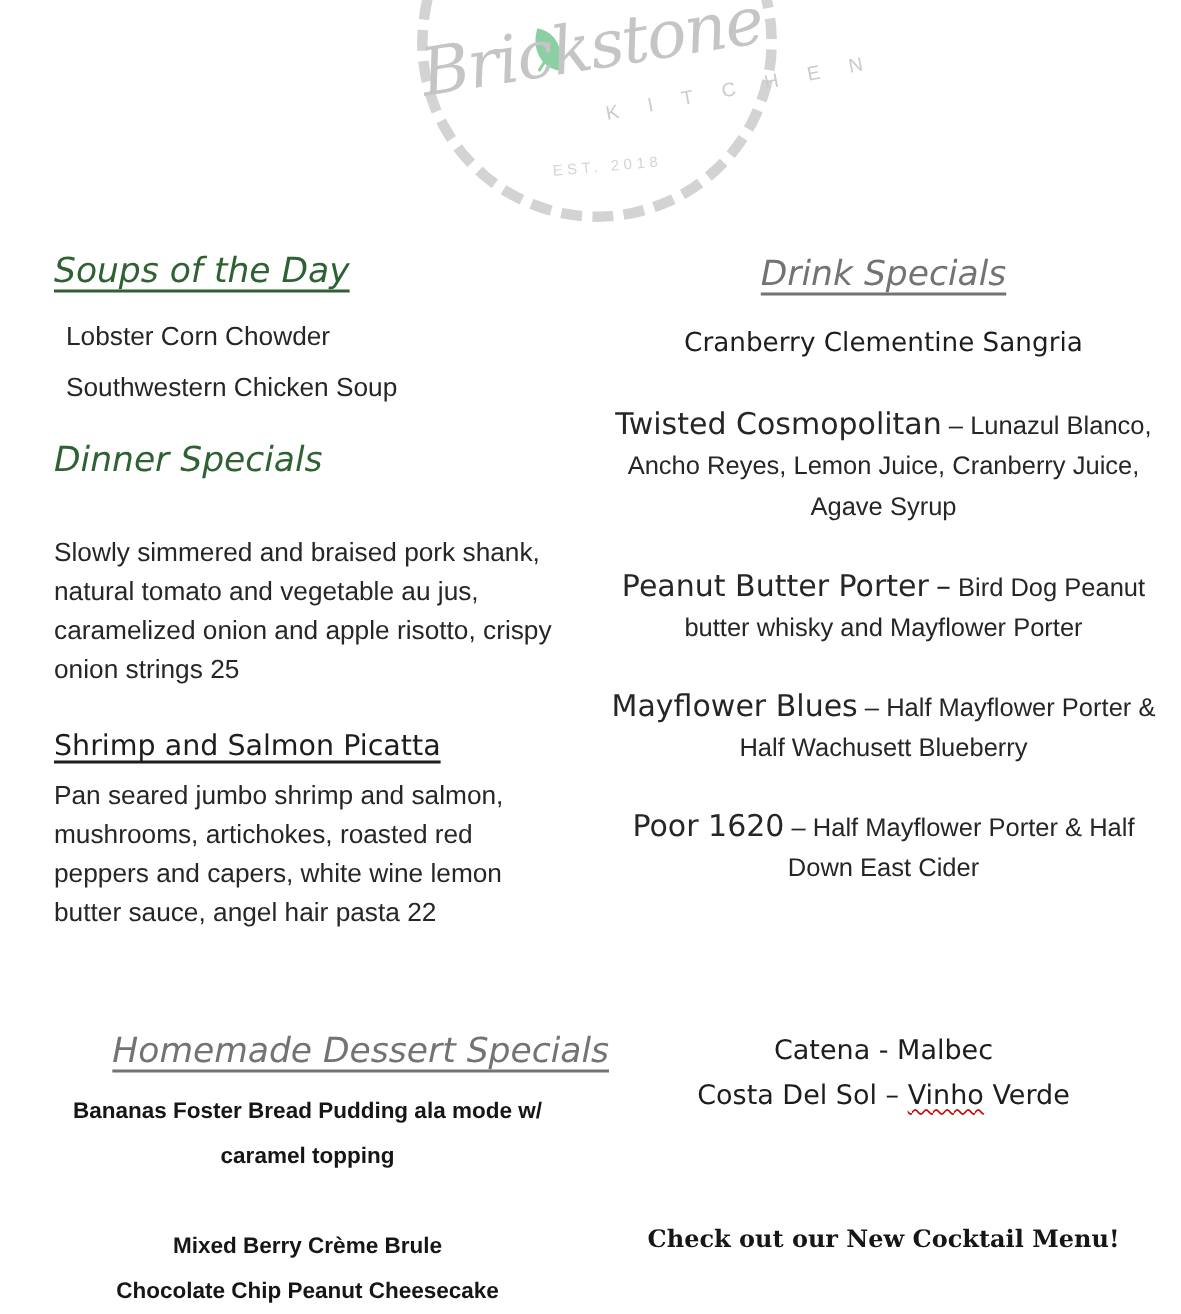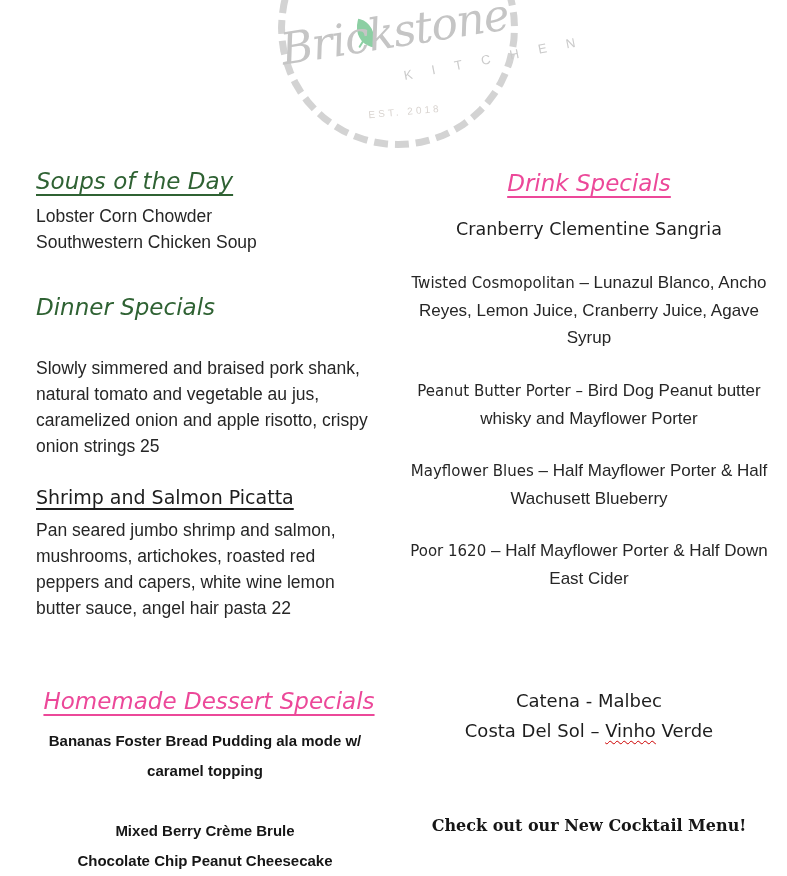--- a/index.html
+++ b/index.html
@@ -59,32 +59,32 @@
     position:absolute;
     font-family:"DejaVu Sans",sans-serif;
     font-size:19px;color:#1d1d1d;
     text-decoration:underline;text-decoration-thickness:1.5px;text-underline-offset:4px;
     white-space:nowrap;
   }
   .body-text{
     position:absolute;
     font-size:17.5px;line-height:26px;color:#262626;
   }
-  .body-text p{margin:0;}
+  .body-text p{margin:8px;}
   
   .rc{position:absolute;left:405px;width:368px;text-align:center;}
   .rc-title{left:405px;width:368px;text-align:center;position:absolute;}
   .rc-title span{
     font-family:"DejaVu Sans",sans-serif;font-style:italic;
-    font-size:23px;color:#ec4899;
+    font-size:23px;color:#737373;
     text-decoration:underline;text-decoration-thickness:1.5px;text-underline-offset:5px;
     white-space:nowrap;
   }
   .drink{font-size:17px;line-height:27px;color:#262626;margin:0;}
-  .drink .hand{font-size:15px;}
+  .drink .hand{font-size:20px;}
   .feature{font-family:"DejaVu Sans",sans-serif;font-size:17.5px;color:#1d1d1d;}
   .wine-line{font-family:"DejaVu Sans",sans-serif;font-size:18px;color:#1d1d1d;}
   .misspelled{
     text-decoration:underline wavy #cc0000 1px;
     text-underline-offset:3px;
   }
   
   .dessert-bold{
     position:absolute;text-align:center;
     font-weight:bold;font-size:15px;line-height:30px;color:#161616;
@@ -115,21 +115,21 @@
     <p>Southwestern Chicken Soup</p>
   </div>
 
   <div class="green-title no-underline" style="left:36px;top:294px;">Dinner Specials</div>
 
   <div class="body-text" style="left:36px;top:355px;width:340px;">Slowly simmered and braised pork shank, natural tomato and vegetable au jus, caramelized onion and apple risotto, crispy onion strings 25</div>
 
   <div class="item-name" style="left:36px;top:486px;">Shrimp and Salmon Picatta</div>
   <div class="body-text" style="left:36px;top:517px;width:335px;">Pan seared jumbo shrimp and salmon, mushrooms, artichokes, roasted red peppers and capers, white wine lemon butter sauce, angel hair pasta 22</div>
 
-  <div class="rc-title" style="left:24px;width:370px;top:688px;">
+  <div class="rc-title" style="left:36px;width:370px;top:688px;text-align:right;">
     <span>Homemade Dessert Specials</span>
   </div>
   <div class="dessert-bold" style="left:30px;top:726px;width:350px;">Bananas Foster Bread Pudding ala mode w/ caramel topping</div>
   <div class="dessert-bold" style="left:20px;top:816px;width:370px;">Mixed Berry Crème Brule</div>
   <div class="dessert-bold" style="left:20px;top:846px;width:370px;">Chocolate Chip Peanut Cheesecake</div>
 
   <div class="rc-title" style="top:170px;">
     <span>Drink Specials</span>
   </div>
 

